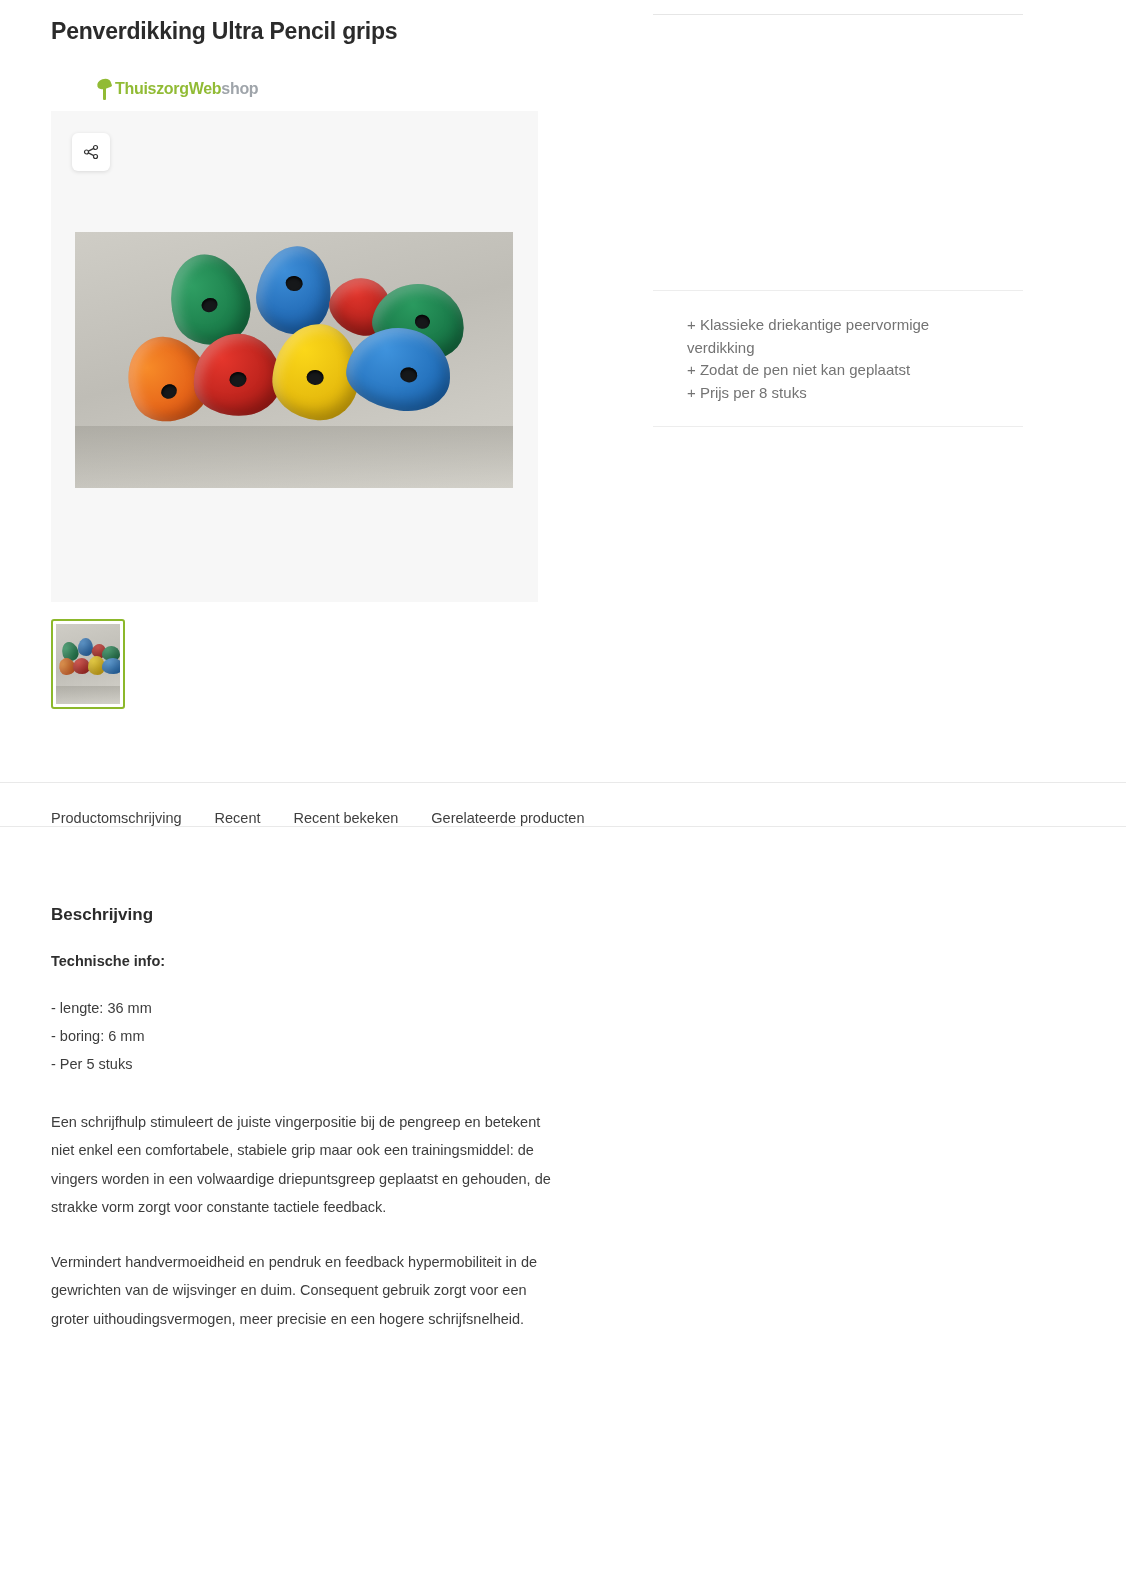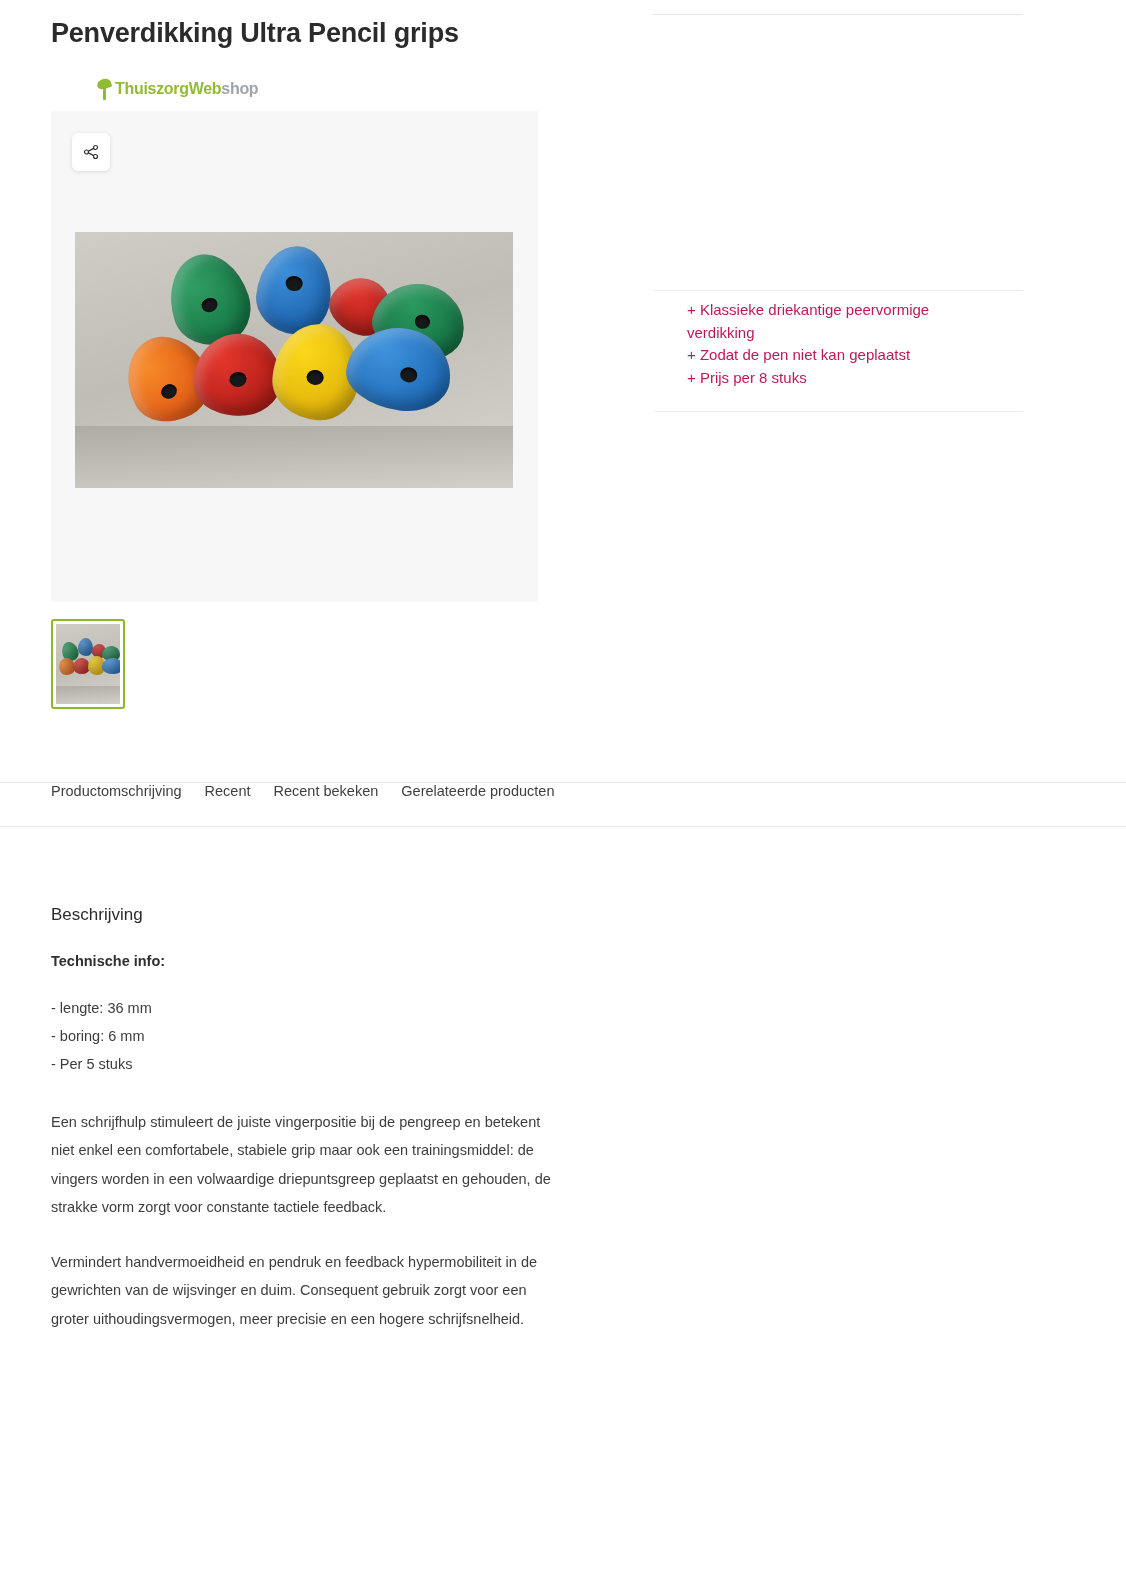--- a/index.html
+++ b/index.html
@@ -16,21 +16,21 @@
     height: 1587px;
     overflow: hidden;
     background: #ffffff;
   }
 
   
   .product-title {
     position: absolute;
     left: 51px;
     top: 18px;
-    font-size: 27px;
+    font-size: 23px;
     font-weight: bold;
     color: #2b2b2b;
     letter-spacing: -0.2px;
   }
 
   
   .logo-wrap {
     position: absolute;
     left: 95px;
     top: 74px;
@@ -156,58 +156,58 @@
     height: 1px;
     background: #e6e6e6;
   }
   .bullets {
     position: absolute;
     left: 653px;
     top: 290px;
     width: 370px;
     border-top: 1px solid #ededed;
     border-bottom: 1px solid #ededed;
-    padding: 8px 36px 22px 34px;
+    padding: 23px 36px 22px 34px;
     font-size: 15px;
     line-height: 22.5px;
-    color: #be185d;
+    color: #737373;
   }
 
   
   .tabbar {
     position: absolute;
     left: 0;
     top: 782px;
     width: 1126px;
     height: 45px;
     border-top: 1px solid #e9e9e9;
     border-bottom: 1px solid #e9e9e9;
     display: flex;
-    align-items: flex-start;
+    align-items: flex-end;
     padding-left: 51px;
-    gap: 23px;
+    gap: 33px;
   }
   .tab {
     font-size: 14.5px;
     color: #3f3f3f;
     cursor: pointer;
     white-space: nowrap;
   }
 
   
   .desc {
     position: absolute;
     left: 51px;
     top: 905px;
     width: 500px;
   }
   .desc h2 {
     margin: 0 0 22px 0;
     font-size: 17px;
-    font-weight: normal;
+    font-weight: bold;
     color: #2b2b2b;
   }
   .desc p {
     margin: 0 0 26px 0;
     font-size: 14.5px;
     line-height: 28.5px;
     color: #3d3d3d;
   }
   .desc p.tech-label {
     font-weight: bold;

